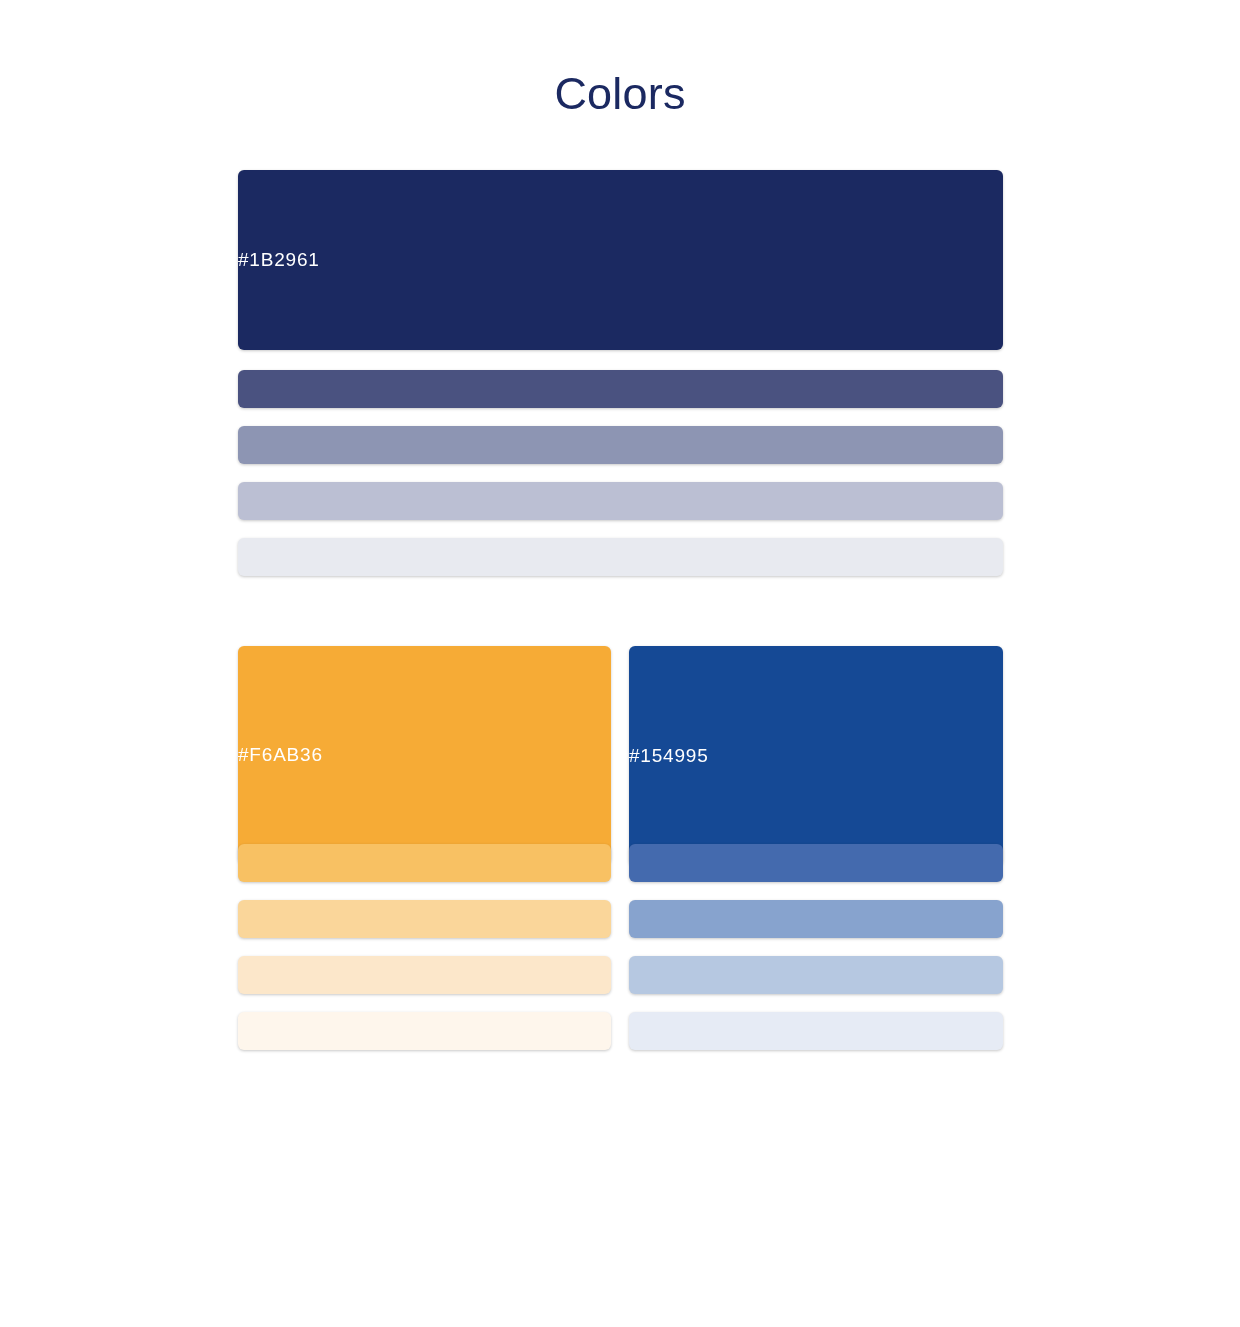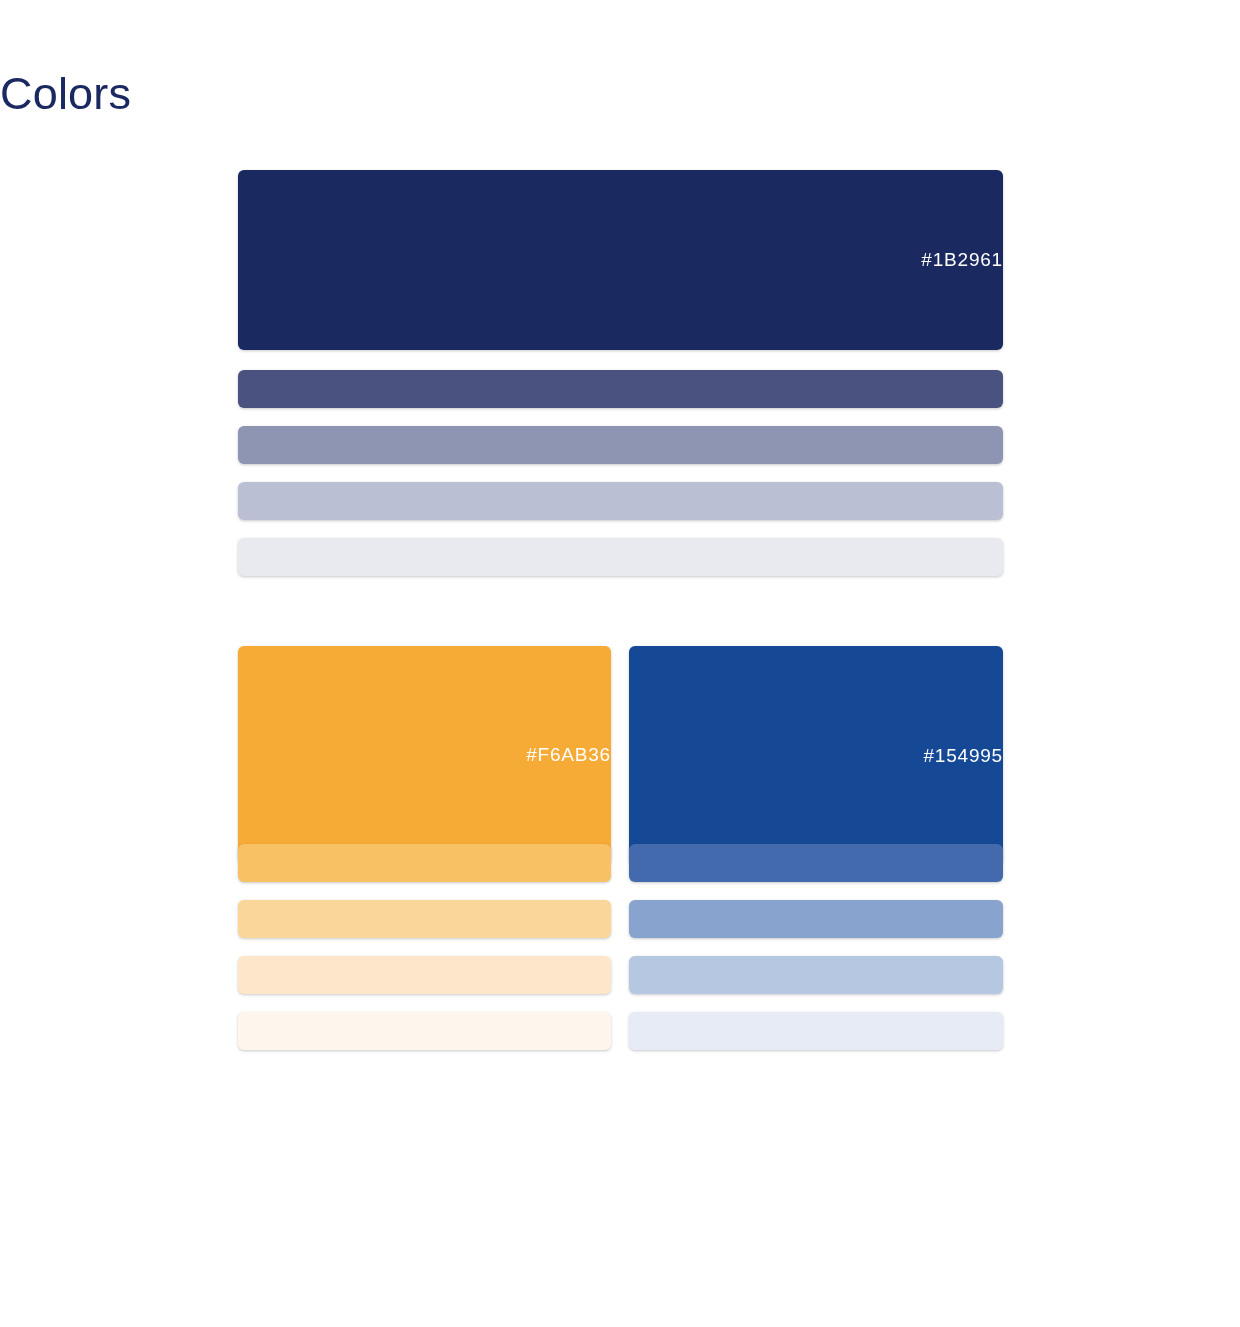--- a/index.html
+++ b/index.html
@@ -18,36 +18,36 @@
     background: #ffffff;
     overflow: hidden;
   }
 
   
   .page-title {
     position: absolute;
     left: 0;
     top: 68px;
     width: 1240px;
-    text-align: left;
+    text-align: center;
     font-size: 45px;
     font-weight: 400;
     letter-spacing: 0.2px;
     color: #1B2961;
     font-family: "Liberation Sans", sans-serif;
   }
 
   
   .swatch {
     position: absolute;
     border-radius: 6px;
     box-shadow: 0 1px 3px rgba(0,0,0,0.22);
     display: flex;
     align-items: center;
-    justify-content: flex-end;
+    justify-content: flex-start;
   }
 
   .swatch-label {
     font-size: 19px;
     font-weight: 400;
     letter-spacing: 0.8px;
     color: #ffffff;
     font-family: "Liberation Sans", sans-serif;
     user-select: none;
   }

